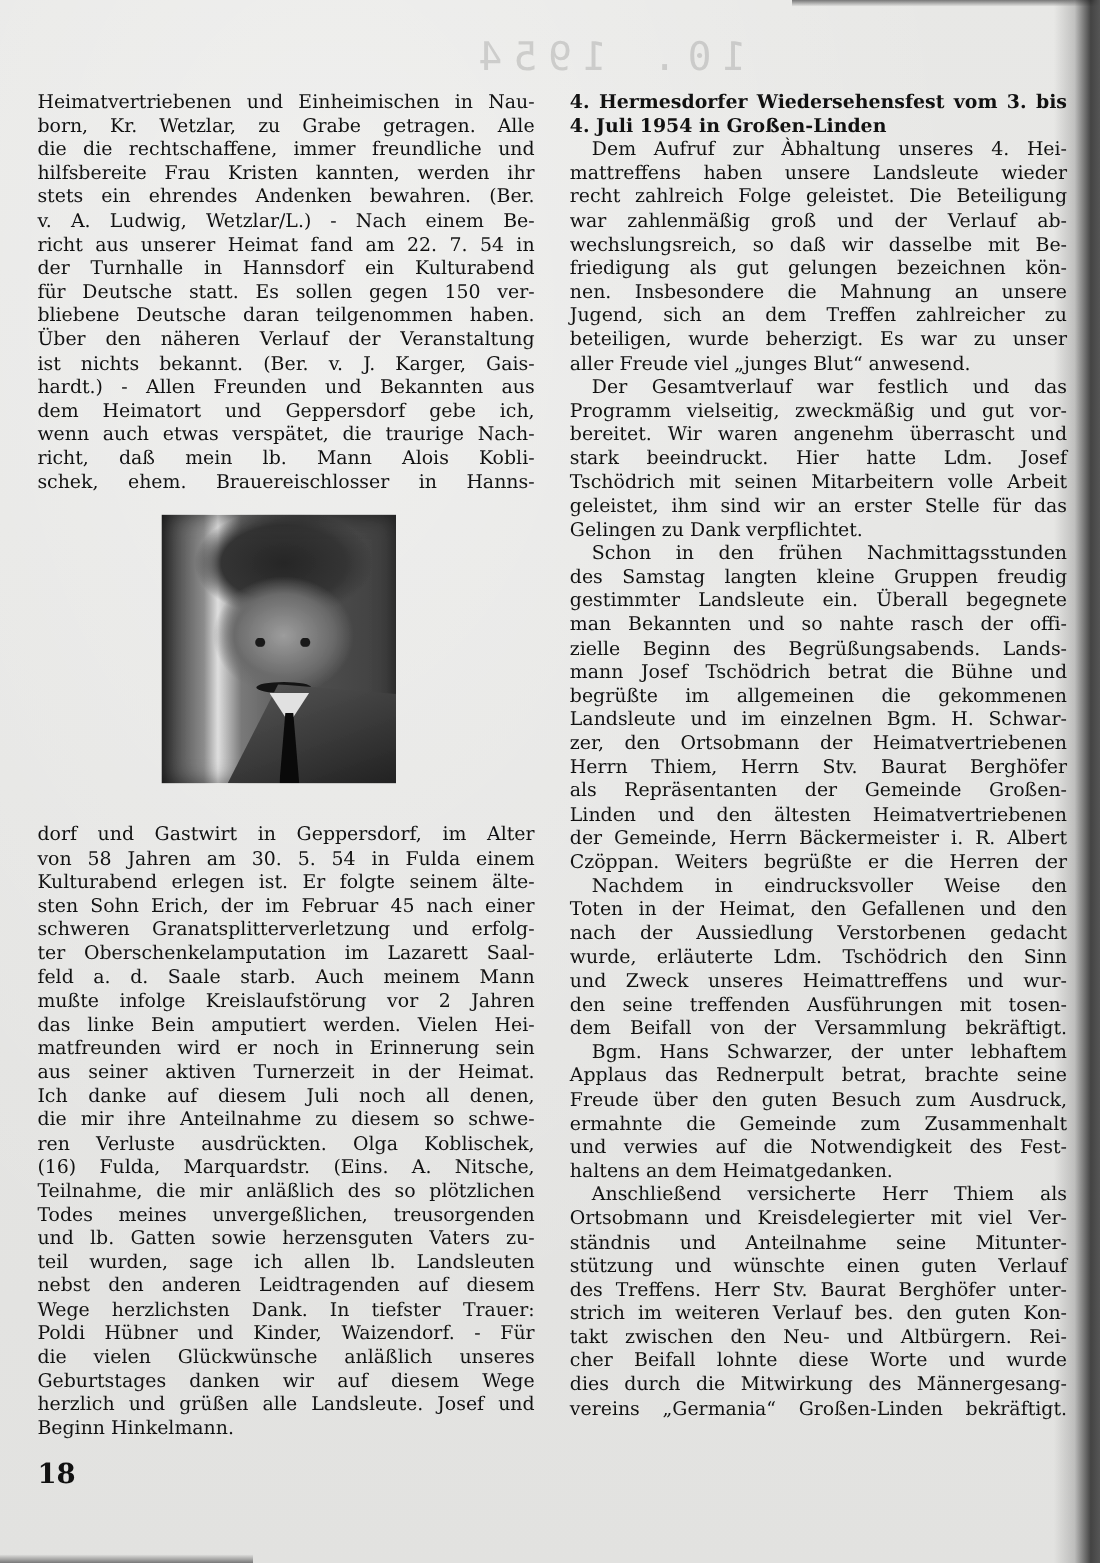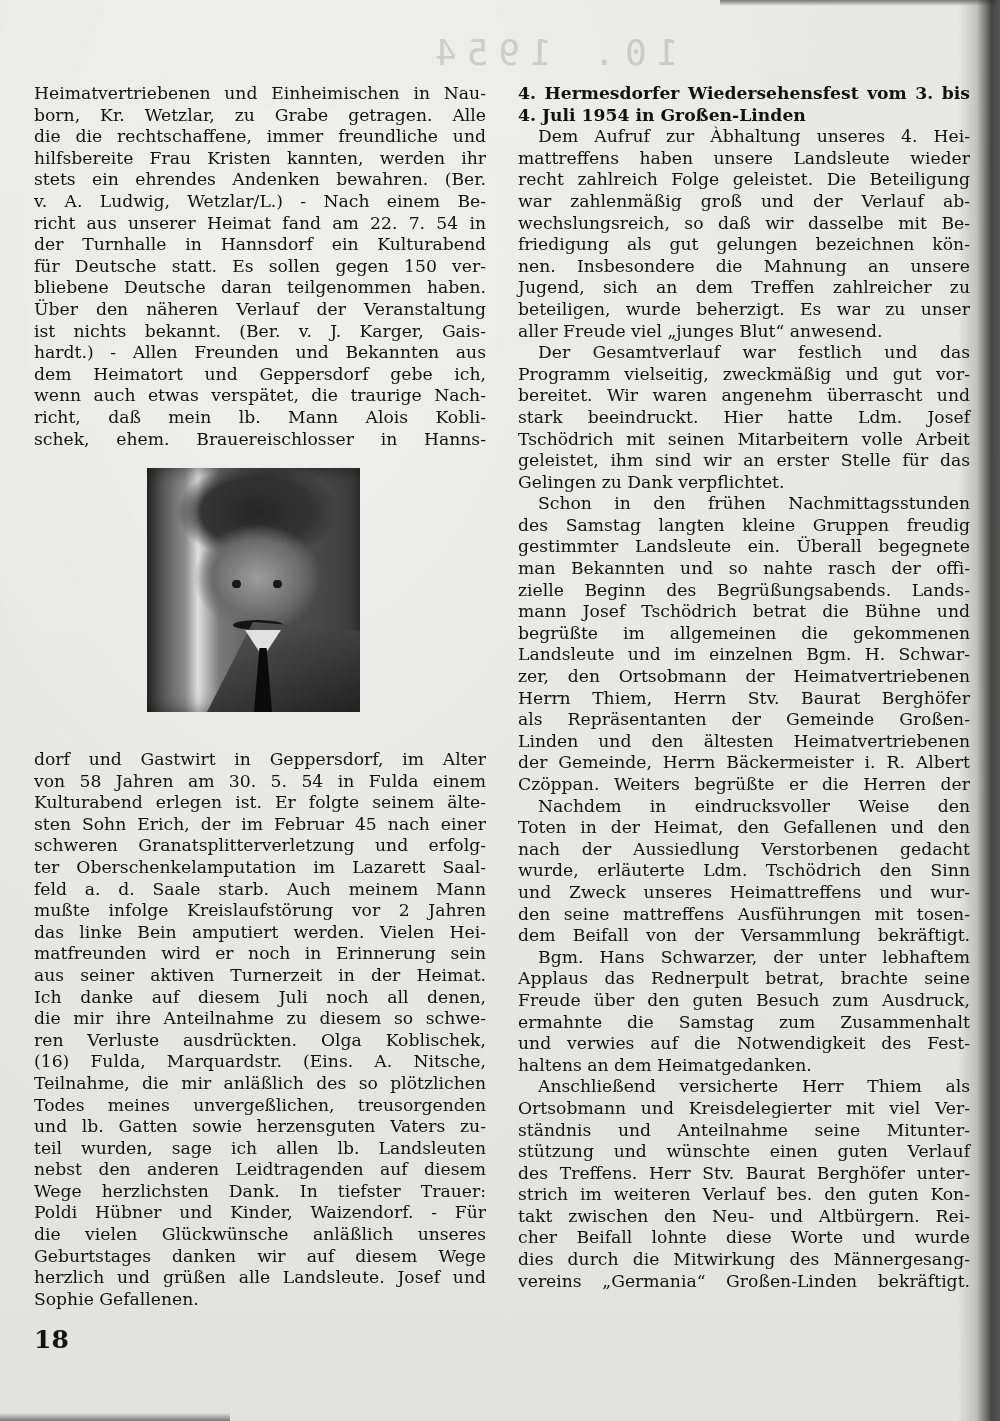--- a/index.html
+++ b/index.html
@@ -139,21 +139,21 @@
     <span class="line">Teilnahme, die mir anläßlich des so plötzlichen</span>
     <span class="line">Todes meines unvergeßlichen, treusorgenden</span>
     <span class="line">und lb. Gatten sowie herzensguten Vaters zu-</span>
     <span class="line">teil wurden, sage ich allen lb. Landsleuten</span>
     <span class="line">nebst den anderen Leidtragenden auf diesem</span>
     <span class="line">Wege herzlichsten Dank. In tiefster Trauer:</span>
     <span class="line">Poldi Hübner und Kinder, Waizendorf. - Für</span>
     <span class="line">die vielen Glückwünsche anläßlich unseres</span>
     <span class="line">Geburtstages danken wir auf diesem Wege</span>
     <span class="line">herzlich und grüßen alle Landsleute. Josef und</span>
-    <span class="line last">Sophie Gefallenen.</span>
+    <span class="line last">Beginn Hinkelmann.</span>
   </div>
 
   <div class="col col-right">
     <div class="heading">
       <span class="line">4. Hermesdorfer Wiedersehensfest vom 3. bis</span>
       <span class="line last">4. Juli 1954 in Großen-Linden</span>
     </div>
 
     <div>
       <span class="line indent">Dem Aufruf zur Àbhaltung unseres 4. Hei-</span>
@@ -194,29 +194,29 @@
       <span class="line">der Gemeinde, Herrn Bäckermeister i. R. Albert</span>
       <span class="line">Czöppan. Weiters begrüßte er die Herren der</span>
     </div>
 
     <div>
       <span class="line indent">Nachdem in eindrucksvoller Weise den</span>
       <span class="line">Toten in der Heimat, den Gefallenen und den</span>
       <span class="line">nach der Aussiedlung Verstorbenen gedacht</span>
       <span class="line">wurde, erläuterte Ldm. Tschödrich den Sinn</span>
       <span class="line">und Zweck unseres Heimattreffens und wur-</span>
-      <span class="line">den seine mattreffens Ausführungen mit tosen-</span>
+      <span class="line">den seine treffenden Ausführungen mit tosen-</span>
       <span class="line">dem Beifall von der Versammlung bekräftigt.</span>
     </div>
 
     <div>
       <span class="line indent">Bgm. Hans Schwarzer, der unter lebhaftem</span>
       <span class="line">Applaus das Rednerpult betrat, brachte seine</span>
       <span class="line">Freude über den guten Besuch zum Ausdruck,</span>
-      <span class="line">ermahnte die Samstag zum Zusammenhalt</span>
+      <span class="line">ermahnte die Gemeinde zum Zusammenhalt</span>
       <span class="line">und verwies auf die Notwendigkeit des Fest-</span>
       <span class="line last">haltens an dem Heimatgedanken.</span>
     </div>
 
     <div>
       <span class="line indent">Anschließend versicherte Herr Thiem als</span>
       <span class="line">Ortsobmann und Kreisdelegierter mit viel Ver-</span>
       <span class="line">ständnis und Anteilnahme seine Mitunter-</span>
       <span class="line">stützung und wünschte einen guten Verlauf</span>
       <span class="line">des Treffens. Herr Stv. Baurat Berghöfer unter-</span>

